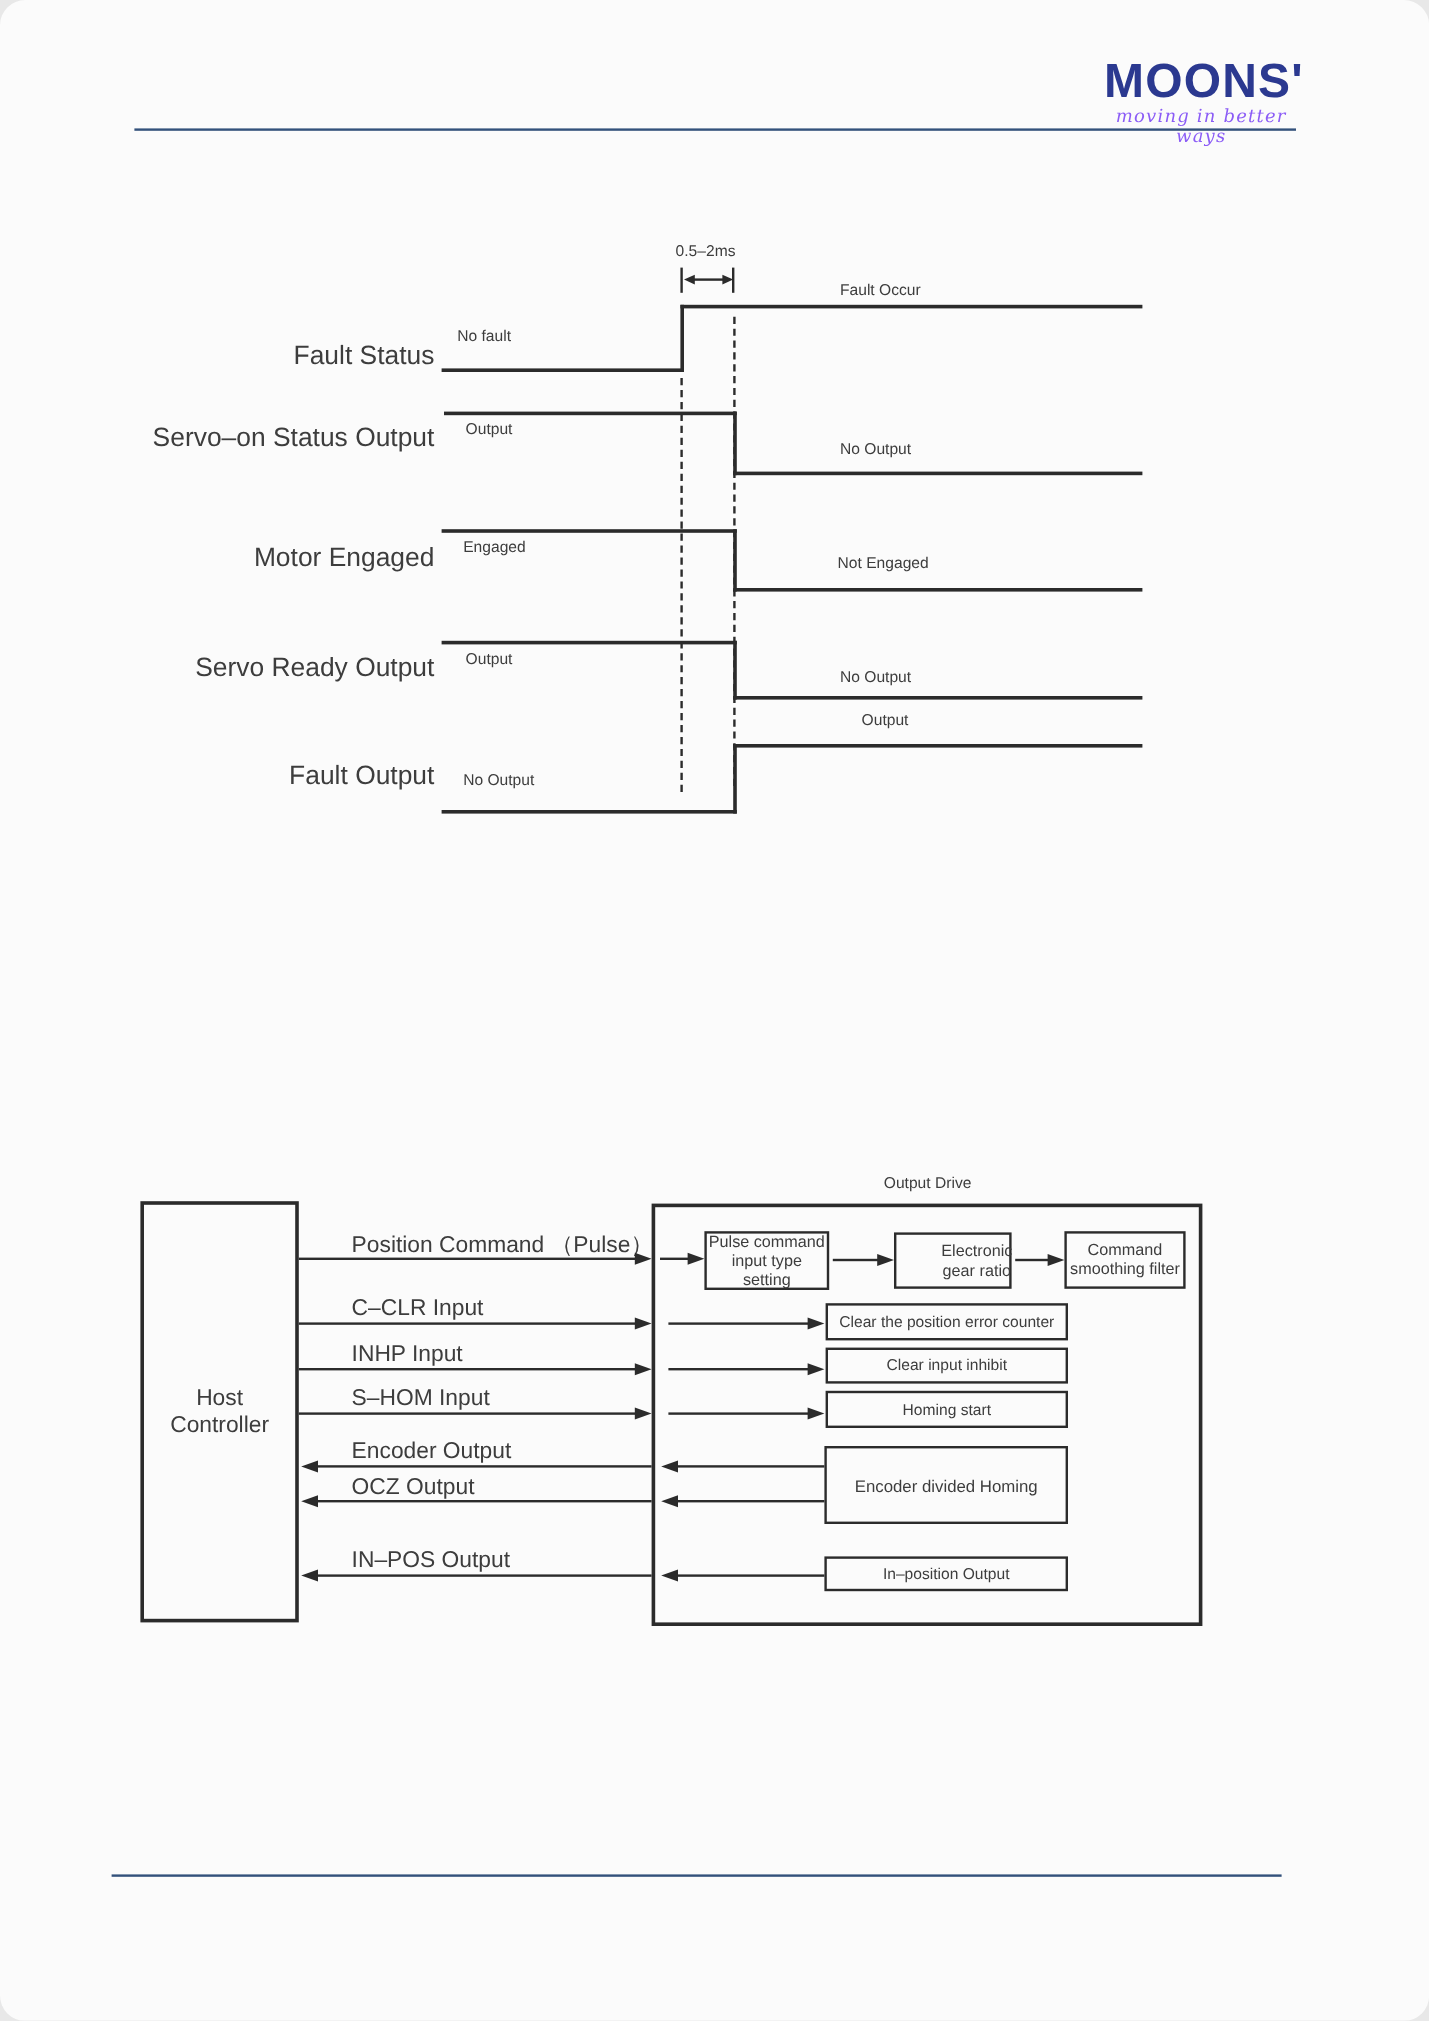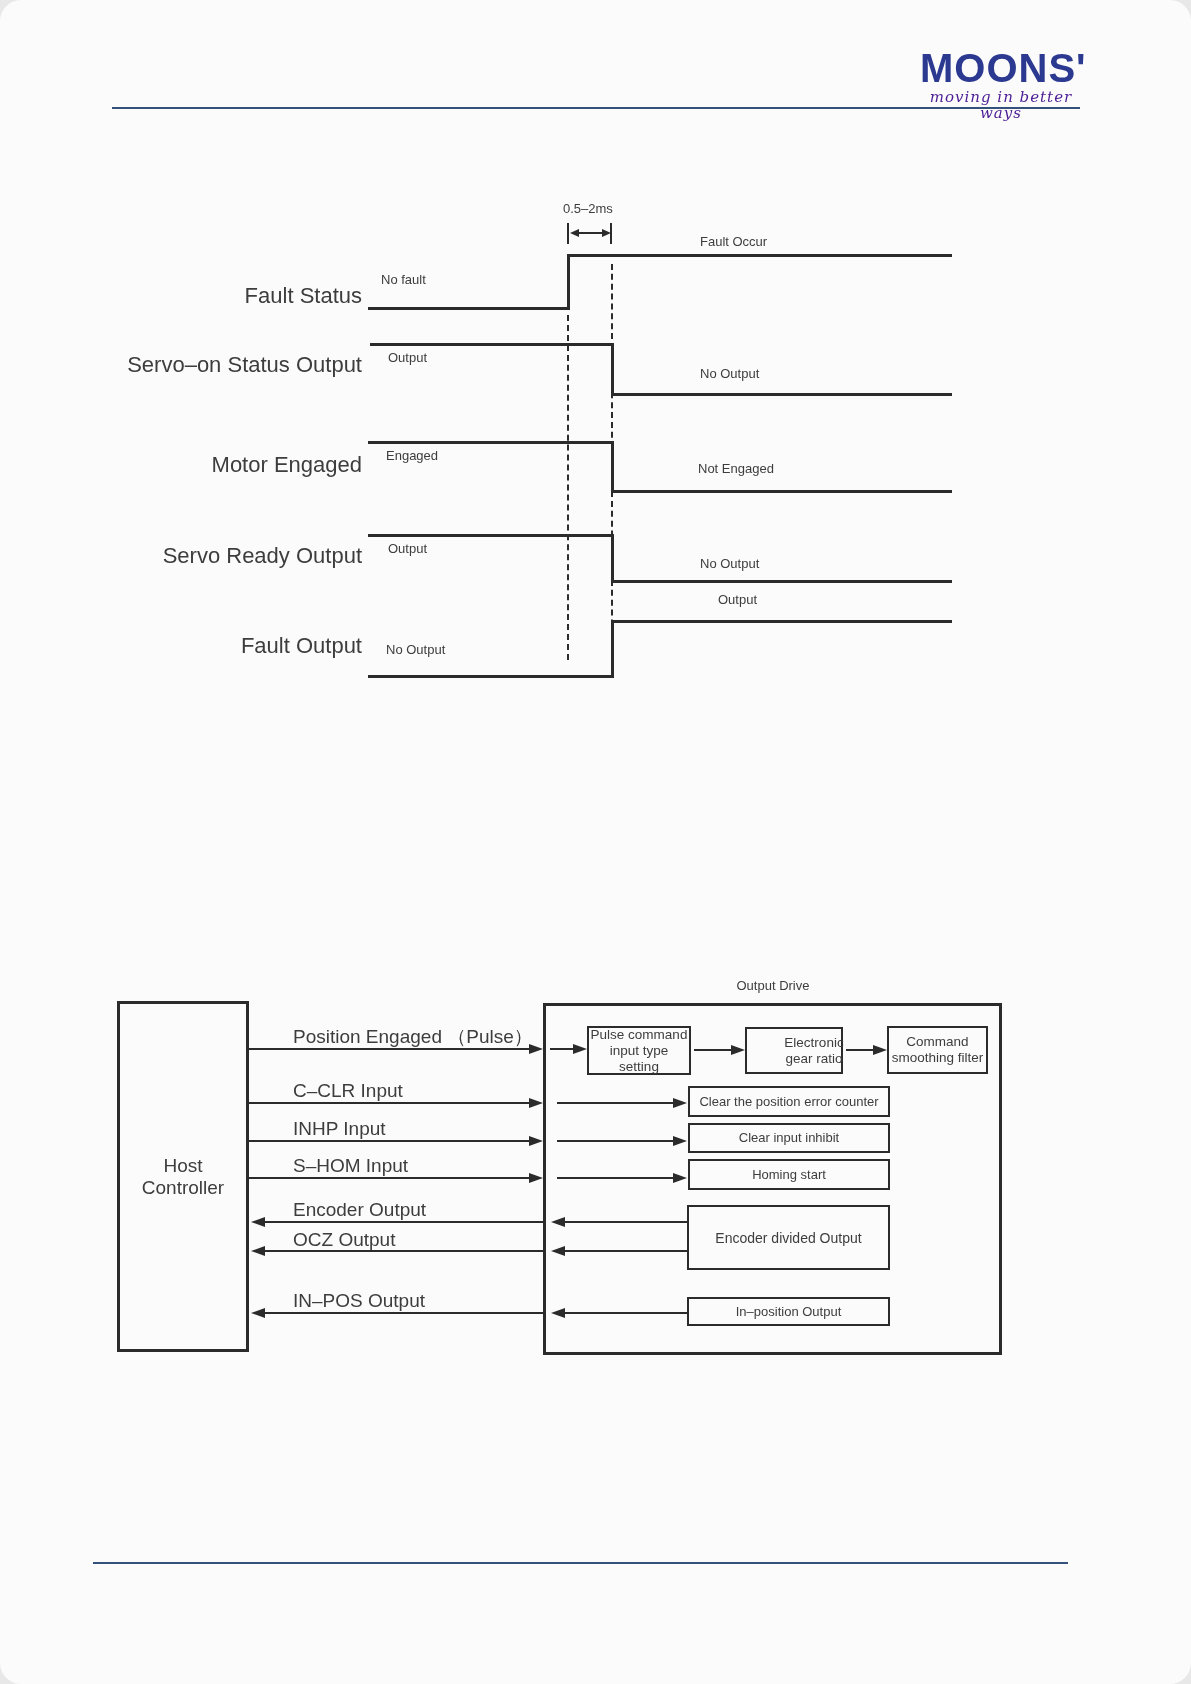--- a/index.html
+++ b/index.html
@@ -3,21 +3,21 @@
 <meta charset="utf-8">
 <style>
   html,body{margin:0;padding:0;background:#e8e8e8;}
   .page{position:relative;width:1191px;height:1684px;background:#fbfbfb;margin:0 auto;
         font-family:"Liberation Sans",sans-serif;color:#3a3a3a;overflow:hidden;border-radius:21px;}
   .rule{position:absolute;height:2px;background:#33517b;}
   
   .logo{position:absolute;left:920px;top:48px;width:162px;text-align:center;}
   .logo-brand{font-weight:bold;font-size:40px;line-height:40px;letter-spacing:1px;color:#2b3990;}
   .logo-tagline{font-family:"DejaVu Serif",serif;font-style:italic;font-size:15px;line-height:16px;
-                color:#4c1d95;letter-spacing:1px;margin-top:1px;}
+                color:#8b5cf6;letter-spacing:1px;margin-top:1px;}
   
   .hl{position:absolute;height:3px;background:#2b2b2b;}
   .vl{position:absolute;width:3px;background:#2b2b2b;}
   .dashv{position:absolute;width:0;border-left:2px dashed #2b2b2b;}
   .tick{position:absolute;width:2px;background:#2b2b2b;}
   .thin{height:2px;}
   .ah-r{position:absolute;width:0;height:0;border-left:14px solid #2b2b2b;
         border-top:5px solid transparent;border-bottom:5px solid transparent;}
   .ah-l{position:absolute;width:0;height:0;border-right:14px solid #2b2b2b;
         border-top:5px solid transparent;border-bottom:5px solid transparent;}
@@ -99,21 +99,21 @@
 
   <section>
 
     <div class="box" style="left:117px;top:1001px;width:132px;height:351px;">
       <div class="host-label">Host Controller</div>
     </div>
 
     <div class="t t20" style="left:693px;top:978px;width:160px;text-align:center;">Output Drive</div>
     <div class="box" style="left:543px;top:1003px;width:459px;height:352px;"></div>
 
-    <div class="t t19" style="left:293px;top:1024px;">Position Engaged （Pulse）</div>
+    <div class="t t19" style="left:293px;top:1024px;">Position Command （Pulse）</div>
     <div class="hl thin" style="left:249px;top:1048px;width:282px;"></div>
     <div class="ah-r" style="left:529px;top:1044px;"></div>
 
     <div class="t t19" style="left:293px;top:1080px;">C–CLR Input</div>
     <div class="hl thin" style="left:249px;top:1102px;width:282px;"></div>
     <div class="ah-r" style="left:529px;top:1098px;"></div>
 
     <div class="t t19" style="left:293px;top:1118px;">INHP Input</div>
     <div class="hl thin" style="left:249px;top:1140px;width:282px;"></div>
     <div class="ah-r" style="left:529px;top:1136px;"></div>
@@ -163,21 +163,21 @@
     <div class="sbox" style="left:688px;top:1086px;width:202px;height:31px;font-size:13px;">
       <span>Clear the position error counter</span>
     </div>
     <div class="sbox" style="left:688px;top:1123px;width:202px;height:30px;font-size:13px;">
       <span>Clear input inhibit</span>
     </div>
     <div class="sbox" style="left:688px;top:1159px;width:202px;height:31px;font-size:13px;">
       <span>Homing start</span>
     </div>
     <div class="sbox" style="left:687px;top:1205px;width:203px;height:65px;font-size:14px;">
-      <span>Encoder divided Output</span>
+      <span>Encoder divided Homing</span>
     </div>
     <div class="sbox" style="left:687px;top:1297px;width:203px;height:29px;font-size:13px;">
       <span>In–position Output</span>
     </div>
 
     <div class="hl thin" style="left:557px;top:1102px;width:117px;"></div>
     <div class="ah-r" style="left:673px;top:1098px;"></div>
     <div class="hl thin" style="left:557px;top:1140px;width:117px;"></div>
     <div class="ah-r" style="left:673px;top:1136px;"></div>
     <div class="hl thin" style="left:557px;top:1177px;width:117px;"></div>

